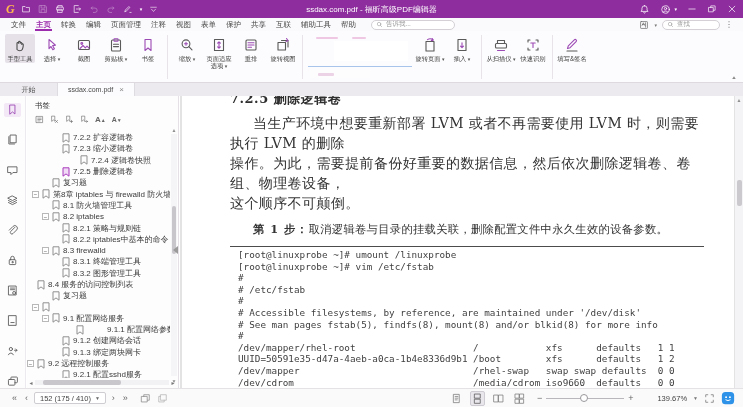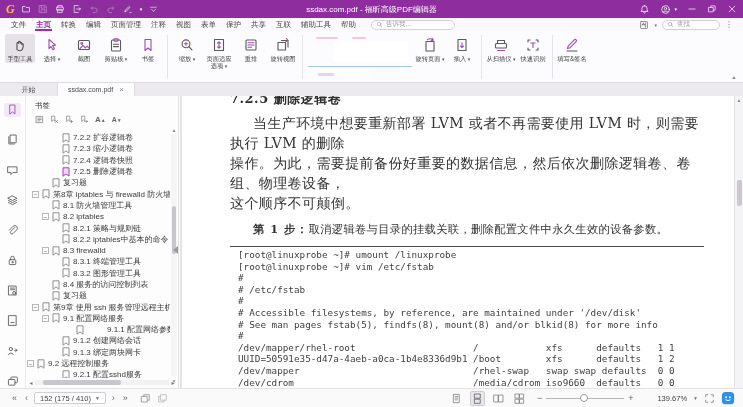--- a/index.html
+++ b/index.html
@@ -555,21 +555,21 @@
           </div>
           <div class="trow" style="padding-left: 25px;">
             <span class="texps"></span>
             <span class="ic tbm">
               <svg width="8" height="10" viewBox="0 0 8 10" fill="none" stroke="#8f8f8f" stroke-width="1">
                 <path d="M1 .8h6v8.4L4 6.9 1 9.2z"></path>
               </svg>
             </span>
             <span class="tlbl">7.2.3 缩小逻辑卷</span>
           </div>
-          <div class="trow" style="padding-left: 25px;">
+          <div class="trow" style="padding-left: 43px;">
             <span class="texps"></span>
             <span class="ic tbm">
               <svg width="8" height="10" viewBox="0 0 8 10" fill="none" stroke="#8f8f8f" stroke-width="1">
                 <path d="M1 .8h6v8.4L4 6.9 1 9.2z"></path>
               </svg>
             </span>
             <span class="tlbl">7.2.4 逻辑卷快照</span>
           </div>
           <div class="trow sel" style="padding-left: 25px;">
             <span class="texps"></span>
@@ -654,21 +654,21 @@
           </div>
           <div class="trow" style="padding-left: 25px;">
             <span class="texps"></span>
             <span class="ic tbm">
               <svg width="8" height="10" viewBox="0 0 8 10" fill="none" stroke="#8f8f8f" stroke-width="1">
                 <path d="M1 .8h6v8.4L4 6.9 1 9.2z"></path>
               </svg>
             </span>
             <span class="tlbl">8.3.2 图形管理工具</span>
           </div>
-          <div class="trow" style="padding-left: 15px;">
+          <div class="trow" style="">
             <span class="texps"></span>
             <span class="ic tbm">
               <svg width="8" height="10" viewBox="0 0 8 10" fill="none" stroke="#8f8f8f" stroke-width="1">
                 <path d="M1 .8h6v8.4L4 6.9 1 9.2z"></path>
               </svg>
             </span>
             <span class="tlbl">8.4 服务的访问控制列表</span>
           </div>
           <div class="trow" style="padding-left: 15px;">
             <span class="texps"></span>
@@ -679,21 +679,20 @@
             </span>
             <span class="tlbl">复习题</span>
           </div>
           <div class="trow" style="padding-left: 5px;">
             <span class="texp">−</span>
             <span class="ic tbm">
               <svg width="8" height="10" viewBox="0 0 8 10" fill="none" stroke="#8f8f8f" stroke-width="1">
                 <path d="M1 .8h6v8.4L4 6.9 1 9.2z"></path>
               </svg>
             </span>
-            <span class="tlbl">第9章 使用 ssh 服务管理远程主机</span>
           </div>
           <div class="trow" style="padding-left: 15px;">
             <span class="texp">−</span>
             <span class="ic tbm">
               <svg width="8" height="10" viewBox="0 0 8 10" fill="none" stroke="#8f8f8f" stroke-width="1">
                 <path d="M1 .8h6v8.4L4 6.9 1 9.2z"></path>
               </svg>
             </span>
             <span class="tlbl">9.1 配置网络服务</span>
           </div>

